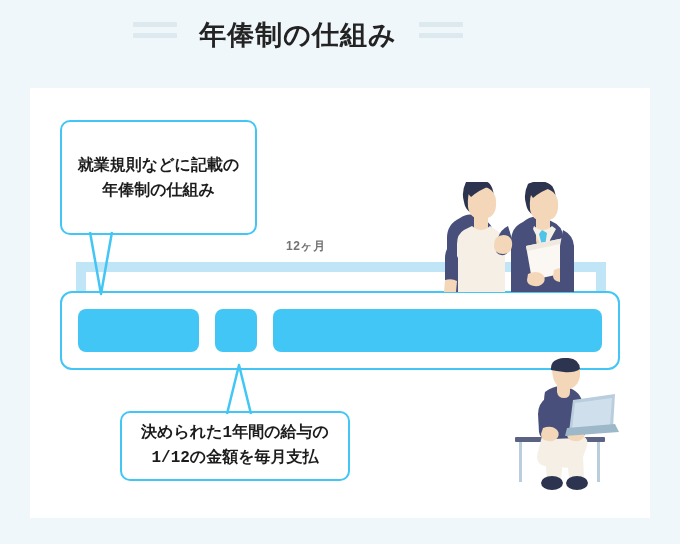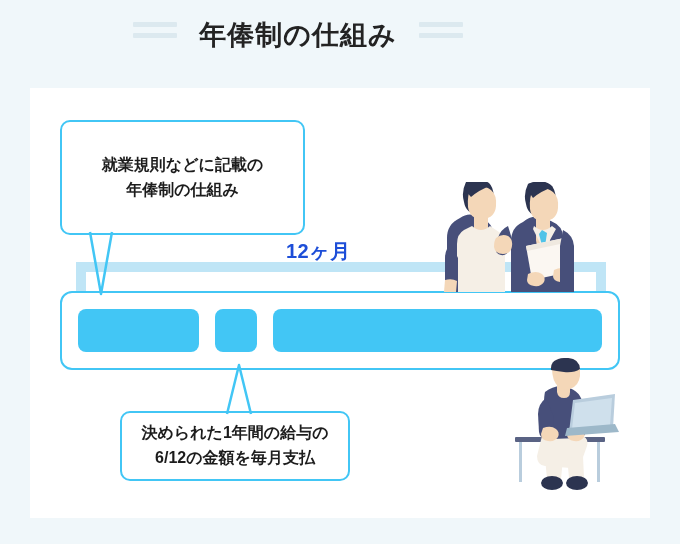--- a/index.html
+++ b/index.html
@@ -57,23 +57,23 @@
     height: 430px;
     background: #ffffff;
     box-sizing: border-box;
   }
 
   
   .span-label {
     position: absolute;
     left: 286px;
     top: 238px;
-    font-size: 20px;
+    font-size: 12px;
     font-weight: bold;
-    color: #1d4ed8;
+    color: #737373;
     letter-spacing: 0.5px;
     white-space: nowrap;
   }
   .bracket {
     position: absolute;
     left: 76px;
     top: 262px;
     width: 530px;
     height: 32px;
   }
@@ -134,30 +134,31 @@
     text-align: center;
     color: #1c1c1c;
     font-weight: bold;
     line-height: 1.55;
   }
   .callout span { display: block; white-space: nowrap; }
 
   .callout-top {
     left: 60px;
     top: 120px;
-    width: 245px;
+    width: 197px;
     height: 115px;
     font-size: 16px;
   }
   .callout-bottom {
     left: 120px;
     top: 411px;
     width: 230px;
     height: 70px;
     font-size: 16px;
+    font-family: Liberation Mono, monospace;
   }
 
   .tail {
     position: absolute;
     overflow: visible;
   }
   .tail-top {
     left: 84px;
     top: 232px;
     width: 34px;
@@ -220,21 +221,21 @@
 <div class="callout callout-top">
   <span>就業規則などに記載の</span>
   <span>年俸制の仕組み</span>
 </div>
 <svg class="tail tail-top" viewBox="0 0 34 64">
   <path d="M6 0 L17 62 L28 0" fill="none" stroke="#42c6f5" stroke-width="2.5" stroke-linejoin="round"></path>
 </svg>
 
 <div class="callout callout-bottom">
   <span>決められた1年間の給与の</span>
-  <span>6/12の金額を毎月支払</span>
+  <span>1/12の金額を毎月支払</span>
 </div>
 <svg class="tail tail-bottom" viewBox="0 0 34 50">
   <path d="M5 50 L17 1 L29 50" fill="none" stroke="#42c6f5" stroke-width="2.5" stroke-linejoin="round"></path>
 </svg>
 
 <svg class="illus-duo" viewBox="0 0 180 110">
 
   <g>
     <path d="M30 36 q8 -6 17 -2 l6 3 q10 5 10 14 v59 h-46 v-54 q0 -14 13 -20z" fill="#474f7a"></path>
     <path d="M44 34 h14 v24 q0 7 -7 7 t-7 -7z" fill="#f4d7b8"></path>

